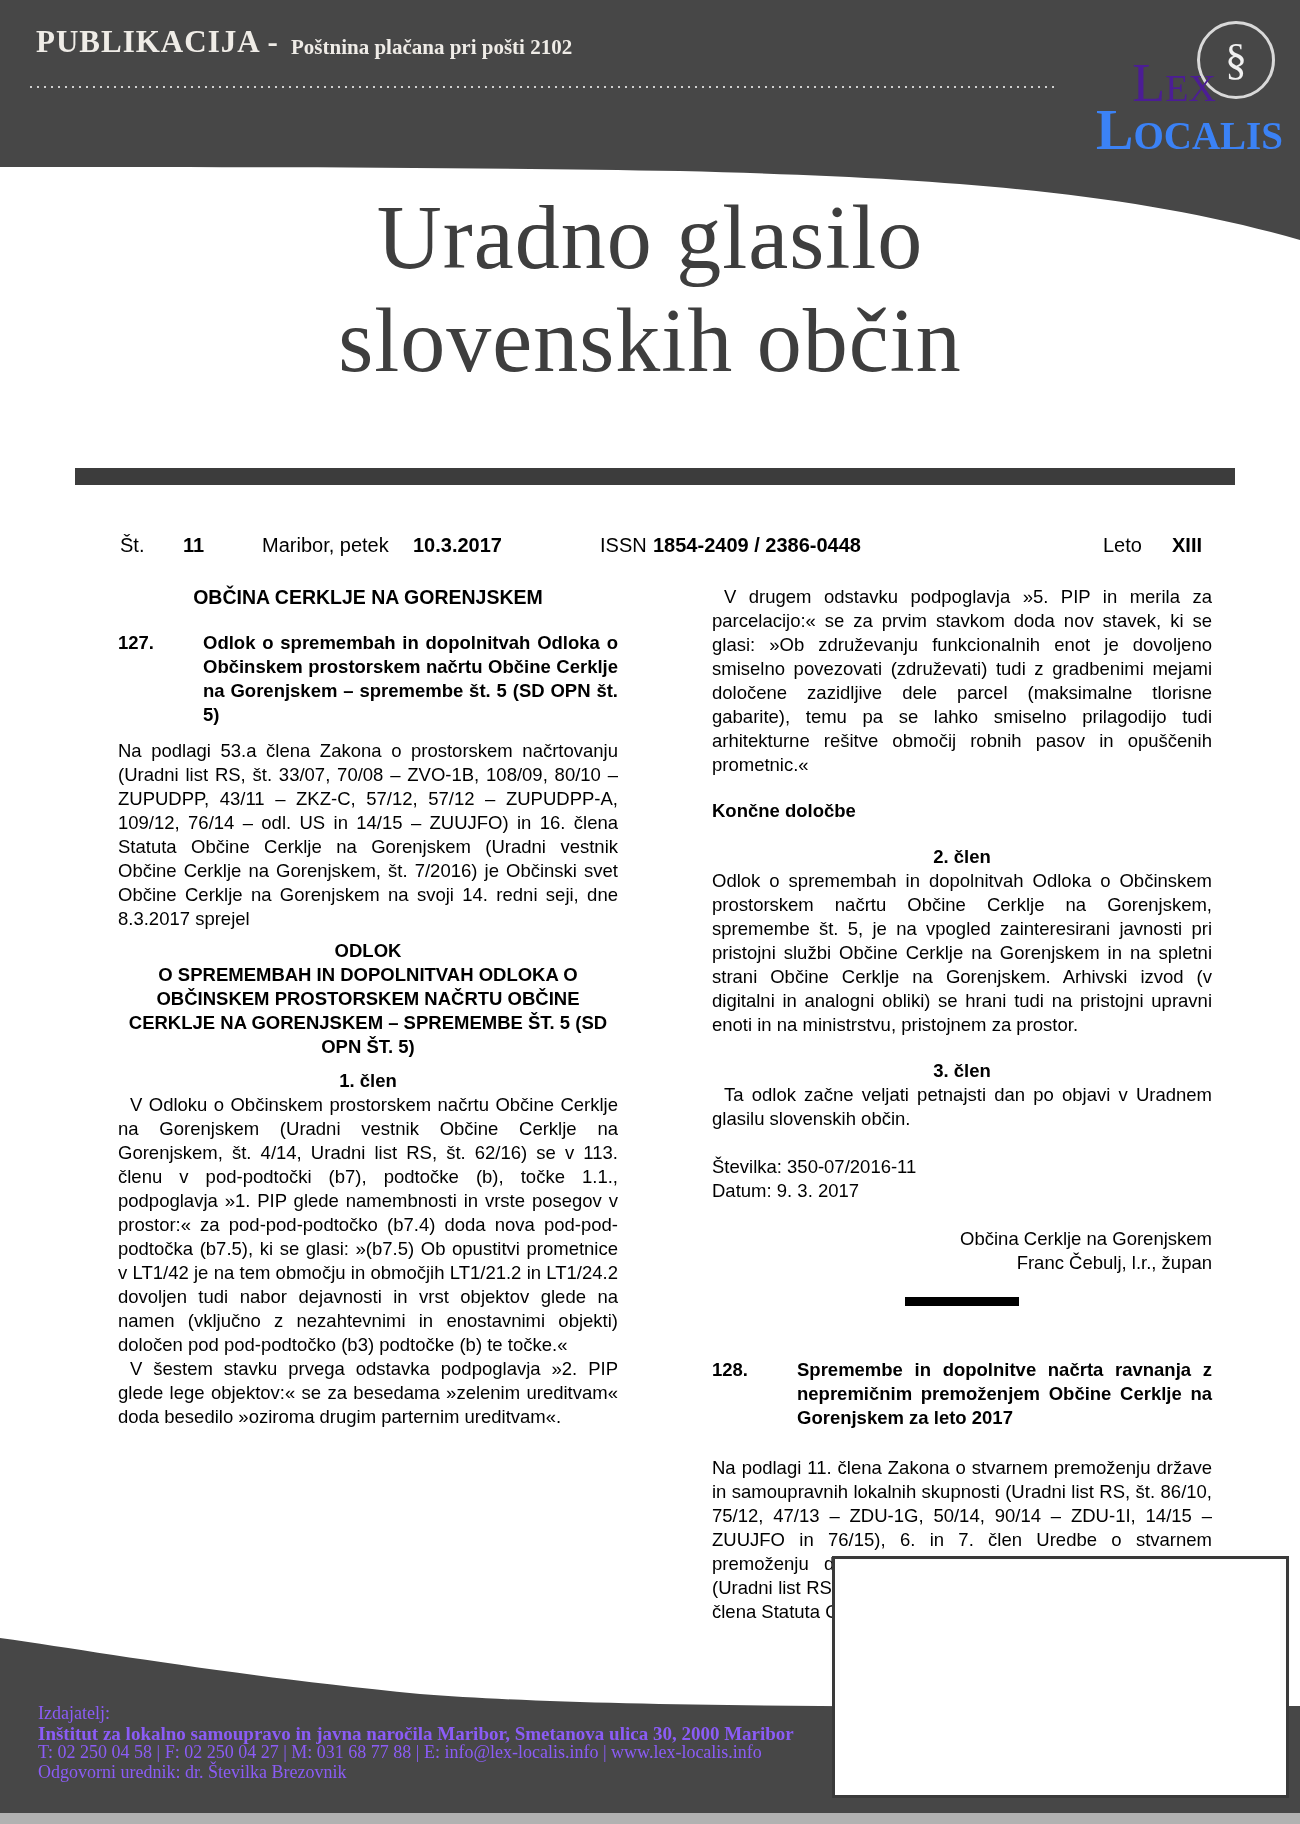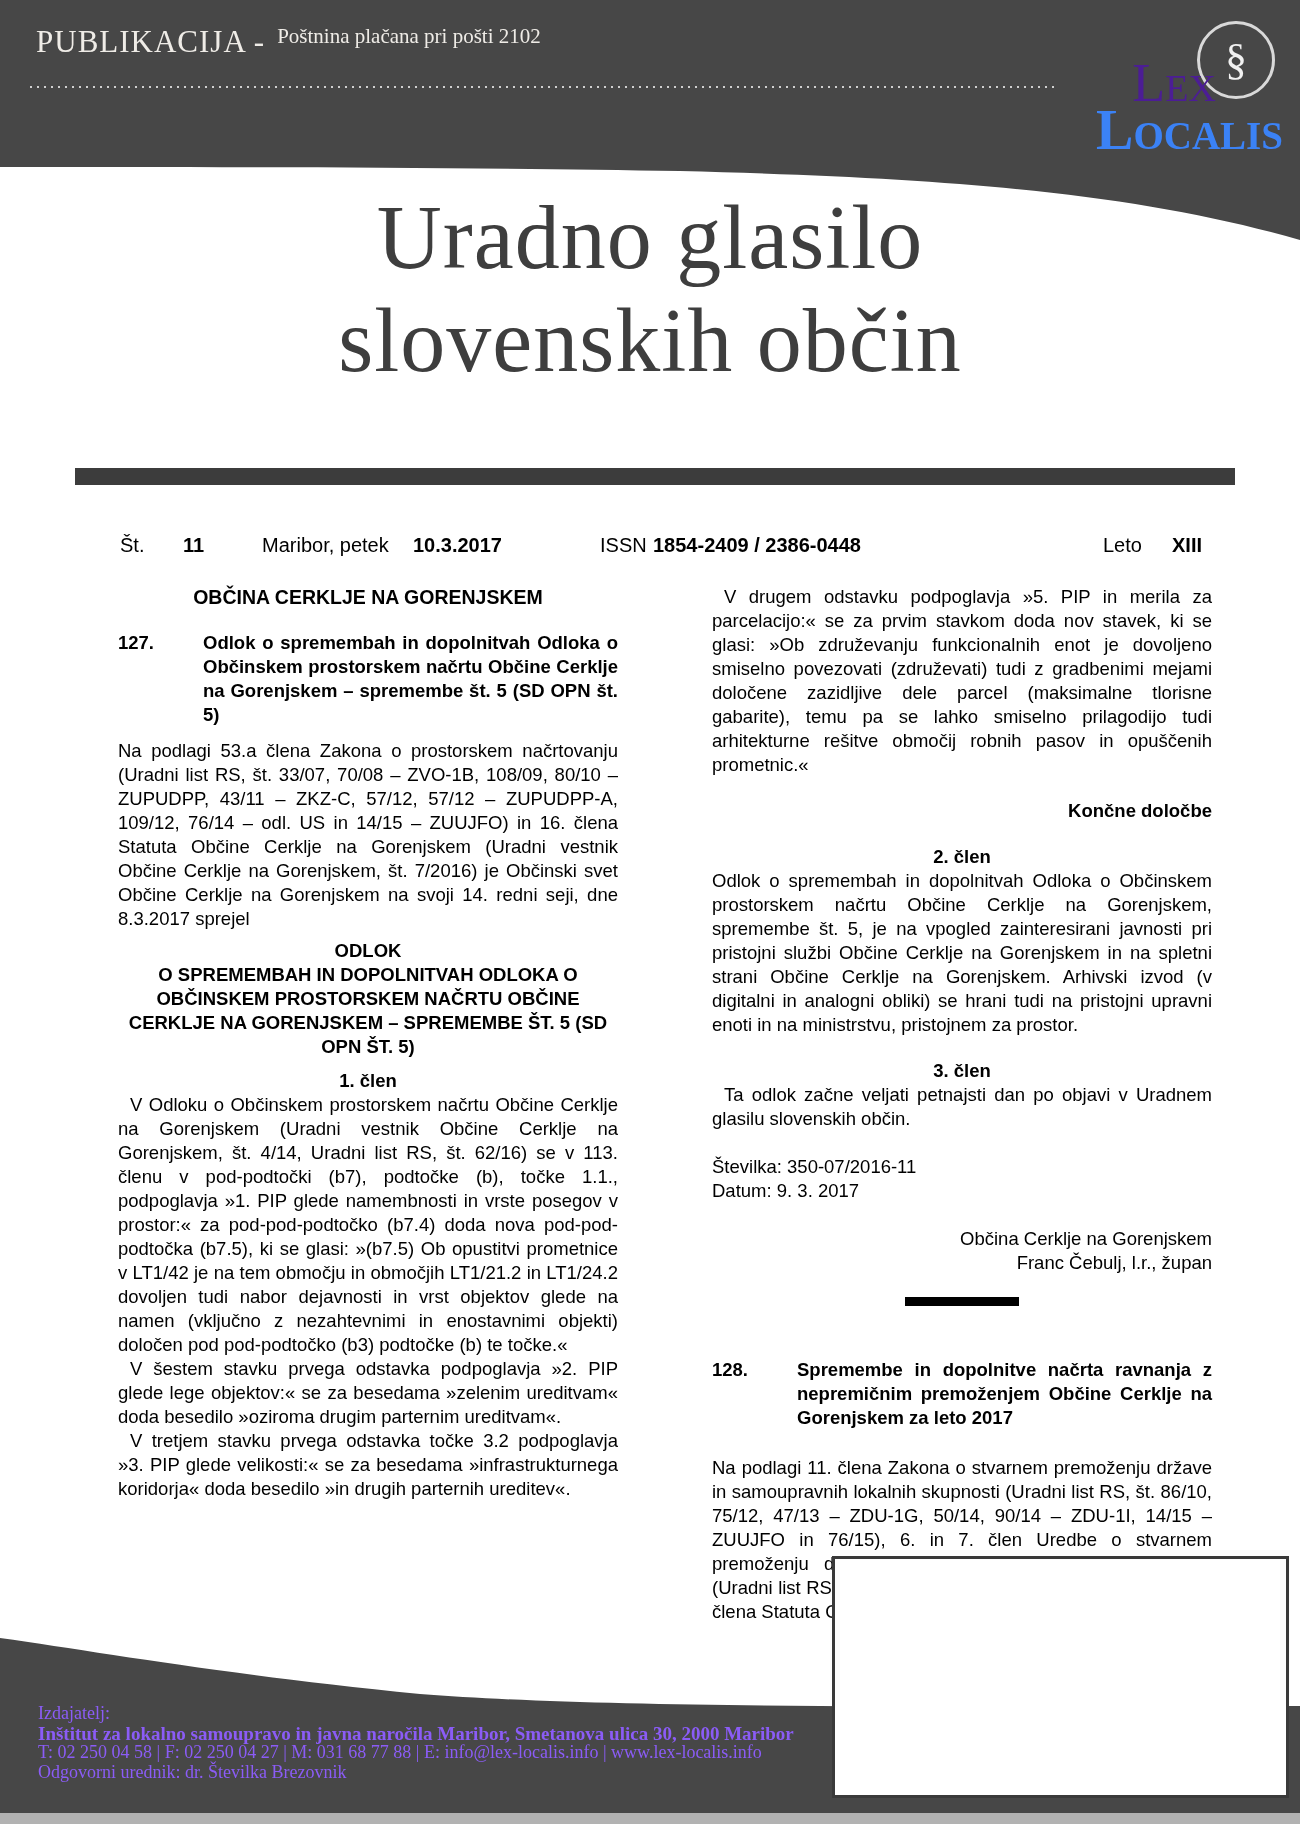--- a/index.html
+++ b/index.html
@@ -1,22 +1,22 @@
 <!DOCTYPE html>
 <html><head>
 <meta charset="utf-8">
 <style>
   html,body{margin:0;padding:0;}
   body{width:1300px;height:1824px;position:relative;background:#ffffff;overflow:hidden;
        font-family:"Liberation Sans",sans-serif;color:#000;}
 
   
   .header-svg{position:absolute;top:0;left:0;z-index:1;}
-  .pub-line{position:absolute;top:24px;left:36px;z-index:3;display:flex;align-items:flex-start;gap:12px;
-            color:#efece7;font-family:"Liberation Serif",serif;}
+  .pub-line{position:absolute;top:24px;left:36px;z-index:3;display:flex;align-items:flex-end;gap:12px;
+            color:#efece7;font-family:"Liberation Serif",serif;font-weight:bold;}
   .pub-main{font-size:31px;letter-spacing:1px;}
   .pub-sub{font-size:21px;}
   .dotted-rule{position:absolute;top:86px;left:30px;width:1028px;height:2px;z-index:3;
 
                background:repeating-linear-gradient(90deg,rgba(255,255,255,.75) 0 2px,transparent 2px 7px);}
   .logo-circle{position:absolute;left:1197px;top:21px;width:78px;height:78px;border:3px solid #d9d9d9;
                border-radius:50%;box-sizing:border-box;z-index:2;display:flex;align-items:center;justify-content:center;}
   .logo-section{font-family:"Liberation Serif",serif;font-size:44px;color:#f1f1f1;line-height:1;}
   .logo-lex{position:absolute;top:56px;right:84px;z-index:4;color:#4c1d95;font-family:"Liberation Serif",serif;
             font-weight:normal;font-size:54px;line-height:1;font-variant:small-caps;}
@@ -40,21 +40,21 @@
   .muni-head{font-weight:bold;text-align:center;font-size:19.5px;margin:0 0 22px 0;}
   .item{display:grid;grid-template-columns:85px 1fr;margin:0 0 12px 0;}
   .item .no{font-weight:bold;}
   .item .ttl{font-weight:bold;text-align:justify;}
   .para{margin:0;}
   .ind{text-indent:12px;}
   .center-bold{font-weight:bold;text-align:center;margin:0;}
   .decree-head{margin-top:8px;}
   .clen{margin-top:10px;}
   .clen-r{margin-top:22px;}
-  .side-head{font-weight:bold;text-align:right;margin-top:22px;}
+  .side-head{font-weight:bold;text-align:left;margin-top:22px;}
   .ref-block{margin-top:24px;}
   .sig-block{margin-top:24px;text-align:right;}
   .sep-bar{width:114px;height:9px;background:#000;margin:22px auto 0 auto;}
   .item-128{margin-top:52px;margin-bottom:0;}
   .pre-128{margin-top:26px;}
 
   
   .white-box{position:absolute;left:832px;top:1556px;width:457px;height:242px;background:#ffffff;
              border:3px solid #3a3a3a;box-sizing:border-box;z-index:30;}
 
@@ -110,21 +110,20 @@
   </div>
 
   <p class="para">Na podlagi 53.a člena Zakona o prostorskem načrtovanju (Uradni list RS, št. 33/07, 70/08 – ZVO-1B, 108/09, 80/10 – ZUPUDPP, 43/11 – ZKZ-C, 57/12, 57/12 – ZUPUDPP-A, 109/12, 76/14 – odl. US in 14/15 – ZUUJFO) in 16. člena Statuta Občine Cerklje na Gorenjskem (Uradni vestnik Občine Cerklje na Gorenjskem, št. 7/2016) je Občinski svet Občine Cerklje na Gorenjskem na svoji 14. redni seji, dne 8.3.2017 sprejel</p>
 
   <div class="center-bold decree-head">ODLOK</div>
   <div class="center-bold">O SPREMEMBAH IN DOPOLNITVAH ODLOKA O OBČINSKEM PROSTORSKEM NAČRTU OBČINE CERKLJE NA GORENJSKEM – SPREMEMBE ŠT. 5 (SD OPN ŠT. 5)</div>
 
   <div class="center-bold clen">1. člen</div>
   <p class="para ind">V Odloku o Občinskem prostorskem načrtu Občine Cerklje na Gorenjskem (Uradni vestnik Občine Cerklje na Gorenjskem, št. 4/14, Uradni list RS, št. 62/16) se v 113. členu v pod-podtočki (b7), podtočke (b), točke 1.1., podpoglavja »1. PIP glede namembnosti in vrste posegov v prostor:« za pod-pod-podtočko (b7.4) doda nova pod-pod-podtočka (b7.5), ki se glasi: »(b7.5) Ob opustitvi prometnice v LT1/42 je na tem območju in območjih LT1/21.2 in LT1/24.2 dovoljen tudi nabor dejavnosti in vrst objektov glede na namen (vključno z nezahtevnimi in enostavnimi objekti) določen pod pod-podtočko (b3) podtočke (b) te točke.«</p>
   <p class="para ind">V šestem stavku prvega odstavka podpoglavja »2. PIP glede lege objektov:« se za besedama »zelenim ureditvam« doda besedilo »oziroma drugim parternim ureditvam«.</p>
-  <p class="para ind">V tretjem stavku prvega odstavka točke 3.2 podpoglavja »3. PIP glede velikosti:« se za besedama »infrastrukturnega koridorja« doda besedilo »in drugih parternih ureditev«.</p>
 </div>
 
 <div class="col col-right">
   <p class="para ind">V drugem odstavku podpoglavja »5. PIP in merila za parcelacijo:« se za prvim stavkom doda nov stavek, ki se glasi: »Ob združevanju funkcionalnih enot je dovoljeno smiselno povezovati (združevati) tudi z gradbenimi mejami določene zazidljive dele parcel (maksimalne tlorisne gabarite), temu pa se lahko smiselno prilagodijo tudi arhitekturne rešitve območij robnih pasov in opuščenih prometnic.«</p>
 
   <div class="side-head">Končne določbe</div>
 
   <div class="center-bold clen-r">2. člen</div>
   <p class="para">Odlok o spremembah in dopolnitvah Odloka o Občinskem prostorskem načrtu Občine Cerklje na Gorenjskem, spremembe št. 5, je na vpogled zainteresirani javnosti pri pristojni službi Občine Cerklje na Gorenjskem in na spletni strani Občine Cerklje na Gorenjskem. Arhivski izvod (v digitalni in analogni obliki) se hrani tudi na pristojni upravni enoti in na ministrstvu, pristojnem za prostor.</p>
 

